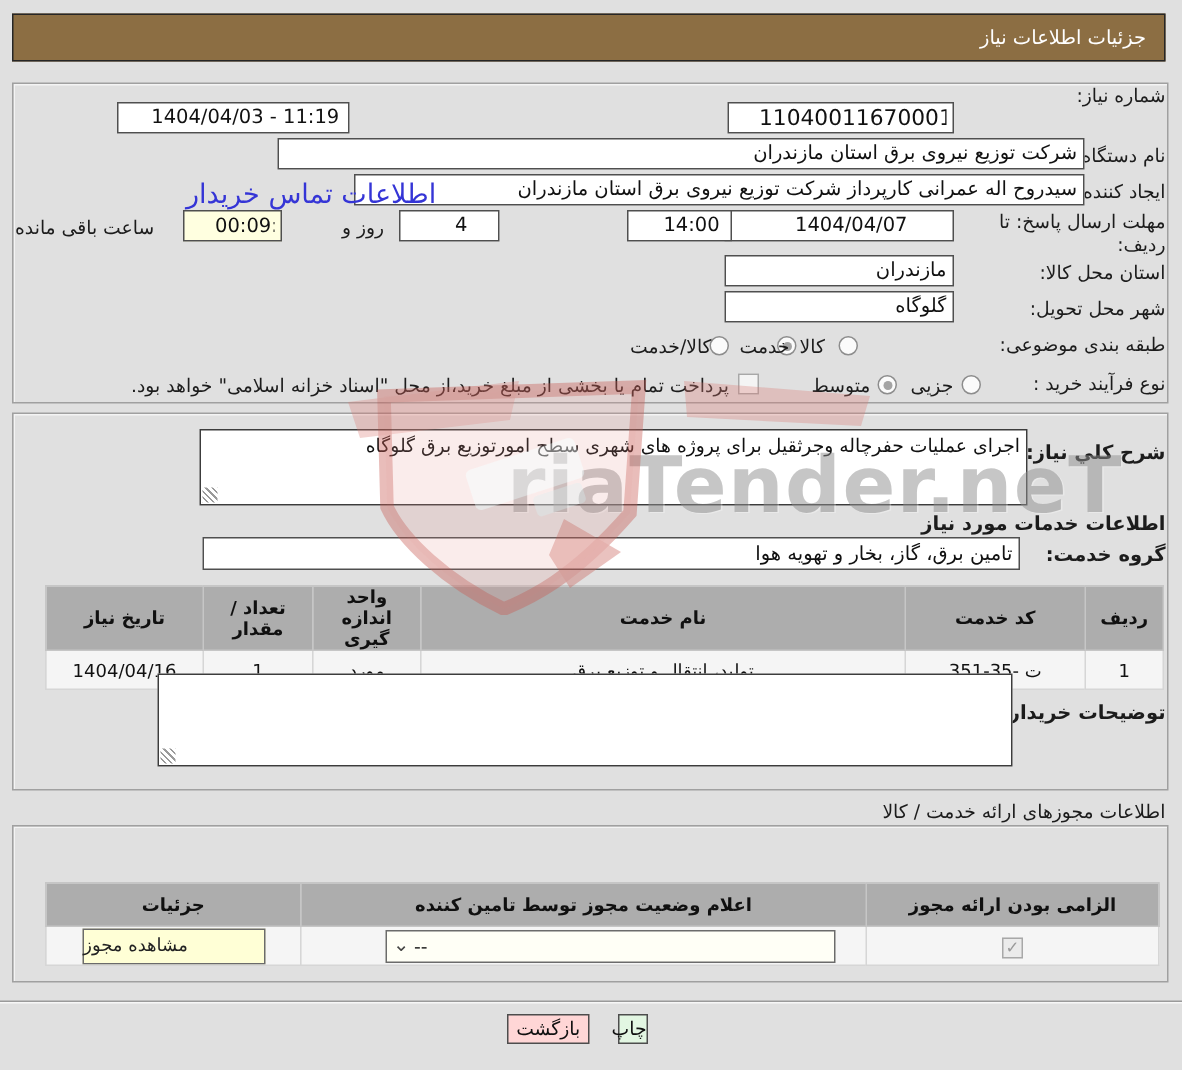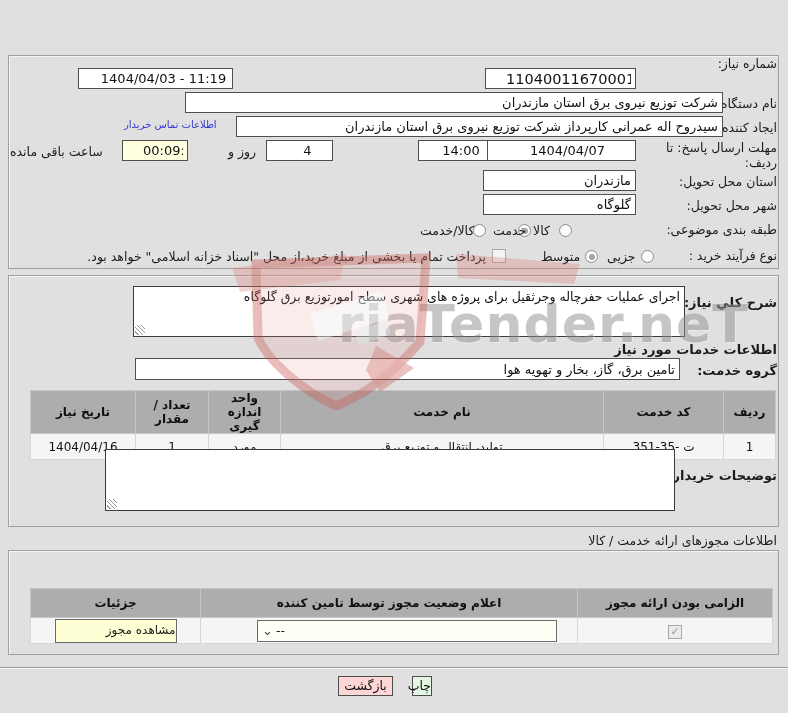--- a/index.html
+++ b/index.html
@@ -15,21 +15,21 @@
   #box2{left:8px;top:275px;width:769px;height:250px;}
   #box3{left:8px;top:550px;width:769px;height:103px;}
 
   .lbl{position:absolute;color:#1c1c1c;font-size:12.5px;white-space:nowrap;}
   .lbl.b{font-weight:bold;font-size:13px;}
   .inp{position:absolute;background:#ffffff;border:1px solid #4f4f4f;box-sizing:border-box;
     font-size:13px;color:#111;padding:0 4px;font-family:inherit;direction:rtl;text-align:right;}
   .inp.center{text-align:center;}
   .inp.ltr{direction:ltr;padding-left:20px;}
   .inp.yellow{background:#ffffe0;}
-  .link{position:absolute;color:#3535d6;font-size:10px;white-space:nowrap;cursor:pointer;}
+  .link{position:absolute;color:#3535d6;font-size:18px;white-space:nowrap;cursor:pointer;}
 
   .radio{position:absolute;width:11px;height:11px;border-radius:50%;border:1px solid #8d8d8d;
     background:#fbfbfb;box-sizing:content-box;}
   .radio.sel::after{content:"";position:absolute;left:2.5px;top:2.5px;width:6px;height:6px;
     border-radius:50%;background:#a4a4a4;}
   .cb{position:absolute;width:12px;height:12px;border:1px solid #a8a8a8;background:#f4f4f4;
     font-size:11px;line-height:12px;text-align:center;color:#9a9a9a;}
 
   textarea.ta{position:absolute;background:#fff;border:1px solid #3c3c3c;resize:none;
     font-family:inherit;font-size:12.5px;color:#111;direction:rtl;padding:2px 4px;box-sizing:border-box;outline:none;}
@@ -45,35 +45,36 @@
   td.ltr{direction:ltr;}
 
   .selectbox{position:relative;width:300px;height:22px;background:#fffff6;border:1px solid #6b6b6b;
     margin:0 18px 0 0;box-sizing:border-box;font-size:12.5px;color:#222;line-height:20px;
     text-align:left;direction:ltr;padding:0 8px 0 18px;}
   .selectbox .arrow{position:absolute;left:4px;top:0px;font-size:13px;color:#444;}
 
   .btn{position:absolute;box-sizing:border-box;border:1px solid #4d4d4d;font-size:12.5px;color:#101010;
     text-align:center;line-height:18px;cursor:pointer;font-family:inherit;}
   .smallbtn{width:120px;height:22px;background:#ffffd6;border:1px solid #6b6b6b;font-size:12px;
-    line-height:20px;color:#222;text-align:right;cursor:pointer;margin:0 auto;}
+    line-height:20px;color:#222;text-align:left;cursor:pointer;margin:0 auto;}
 
   .divider{position:absolute;left:0;top:667px;width:788px;height:1px;background:#9a9a9a;}
   .divider2{position:absolute;left:0;top:668px;width:788px;height:1px;background:#f7f7f7;}
 
   .wm-text{position:absolute;left:338px;top:294px;font-size:52px;font-weight:bold;letter-spacing:1px;
     color:#8f8f8f;opacity:.5;z-index:29;pointer-events:none;direction:ltr;
     text-shadow:1px 1px 0 rgba(255,255,255,.6);}
   .wm-shield{position:absolute;left:228px;top:250px;z-index:30;opacity:.5;pointer-events:none;}
 </style>
 </head>
 <body>
 
 <div id="screen">
 
+  <div class="titlebar">جزئیات اطلاعات نیاز</div>
 
   <div class="groupbox" id="box1"></div>
 
   <div class="lbl" style="right:11px;top:56px;">شماره نیاز:</div>
   <input class="inp center ltr" style="left: 485px; top: 68px; width: 151px; height: 21px; font-size: 14.5px;" value="1104001167000198">
   <input class="inp center ltr" style="left: 78px; top: 68px; width: 155px; height: 21px;" value="1404/04/03 - 11:19">
 
   <div class="lbl" style="right:11px;top:96px;">نام دستگاه خریدار:</div>
   <input class="inp" style="left: 185px; top: 92px; width: 538px; height: 21px;" value="شرکت توزیع نیروی برق استان مازندران">
 
@@ -86,21 +87,21 @@
     <span>ردیف:</span>
   </div>
   <input class="inp center ltr" style="left: 483px; top: 140px; width: 153px; height: 21px;" value="1404/04/07">
   <div class="lbl" style="left:444px;top:144px;">ساعت</div>
   <input class="inp center ltr" style="left: 370px; top: 140px; width: 70px; height: 21px; margin-left: 48px;" value="14:00">
   <input class="inp center ltr" style="left: 266px; top: 140px; width: 67px; height: 21px;" value="4">
   <div class="lbl" style="left:228px;top:144px;">روز و</div>
   <input class="inp center ltr yellow" style="left: 122px; top: 140px; width: 66px; height: 21px;" value="00:09:19">
   <div class="lbl" style="left:10px;top:144px;">ساعت باقی مانده</div>
 
-  <div class="lbl" style="right:11px;top:174px;">استان محل تحویل:</div>
+  <div class="lbl" style="right:11px;top:174px;">استان محل کالا:</div>
   <input class="inp" style="left: 483px; top: 170px; width: 153px; height: 21px;" value="مازندران">
 
   <div class="lbl" style="right:11px;top:198px;">شهر محل تحویل:</div>
   <input class="inp" style="left: 483px; top: 194px; width: 153px; height: 21px;" value="گلوگاه">
 
   <div class="lbl" style="right:11px;top:222px;">طبقه بندی موضوعی:</div>
   <div class="radio" style="left:559px;top:224px;"></div>
   <div class="lbl" style="left:533px;top:223px;">کالا</div>
   <div class="radio sel" style="left:518px;top:224px;"></div>
   <div class="lbl" style="left:493px;top:223px;">خدمت</div>

